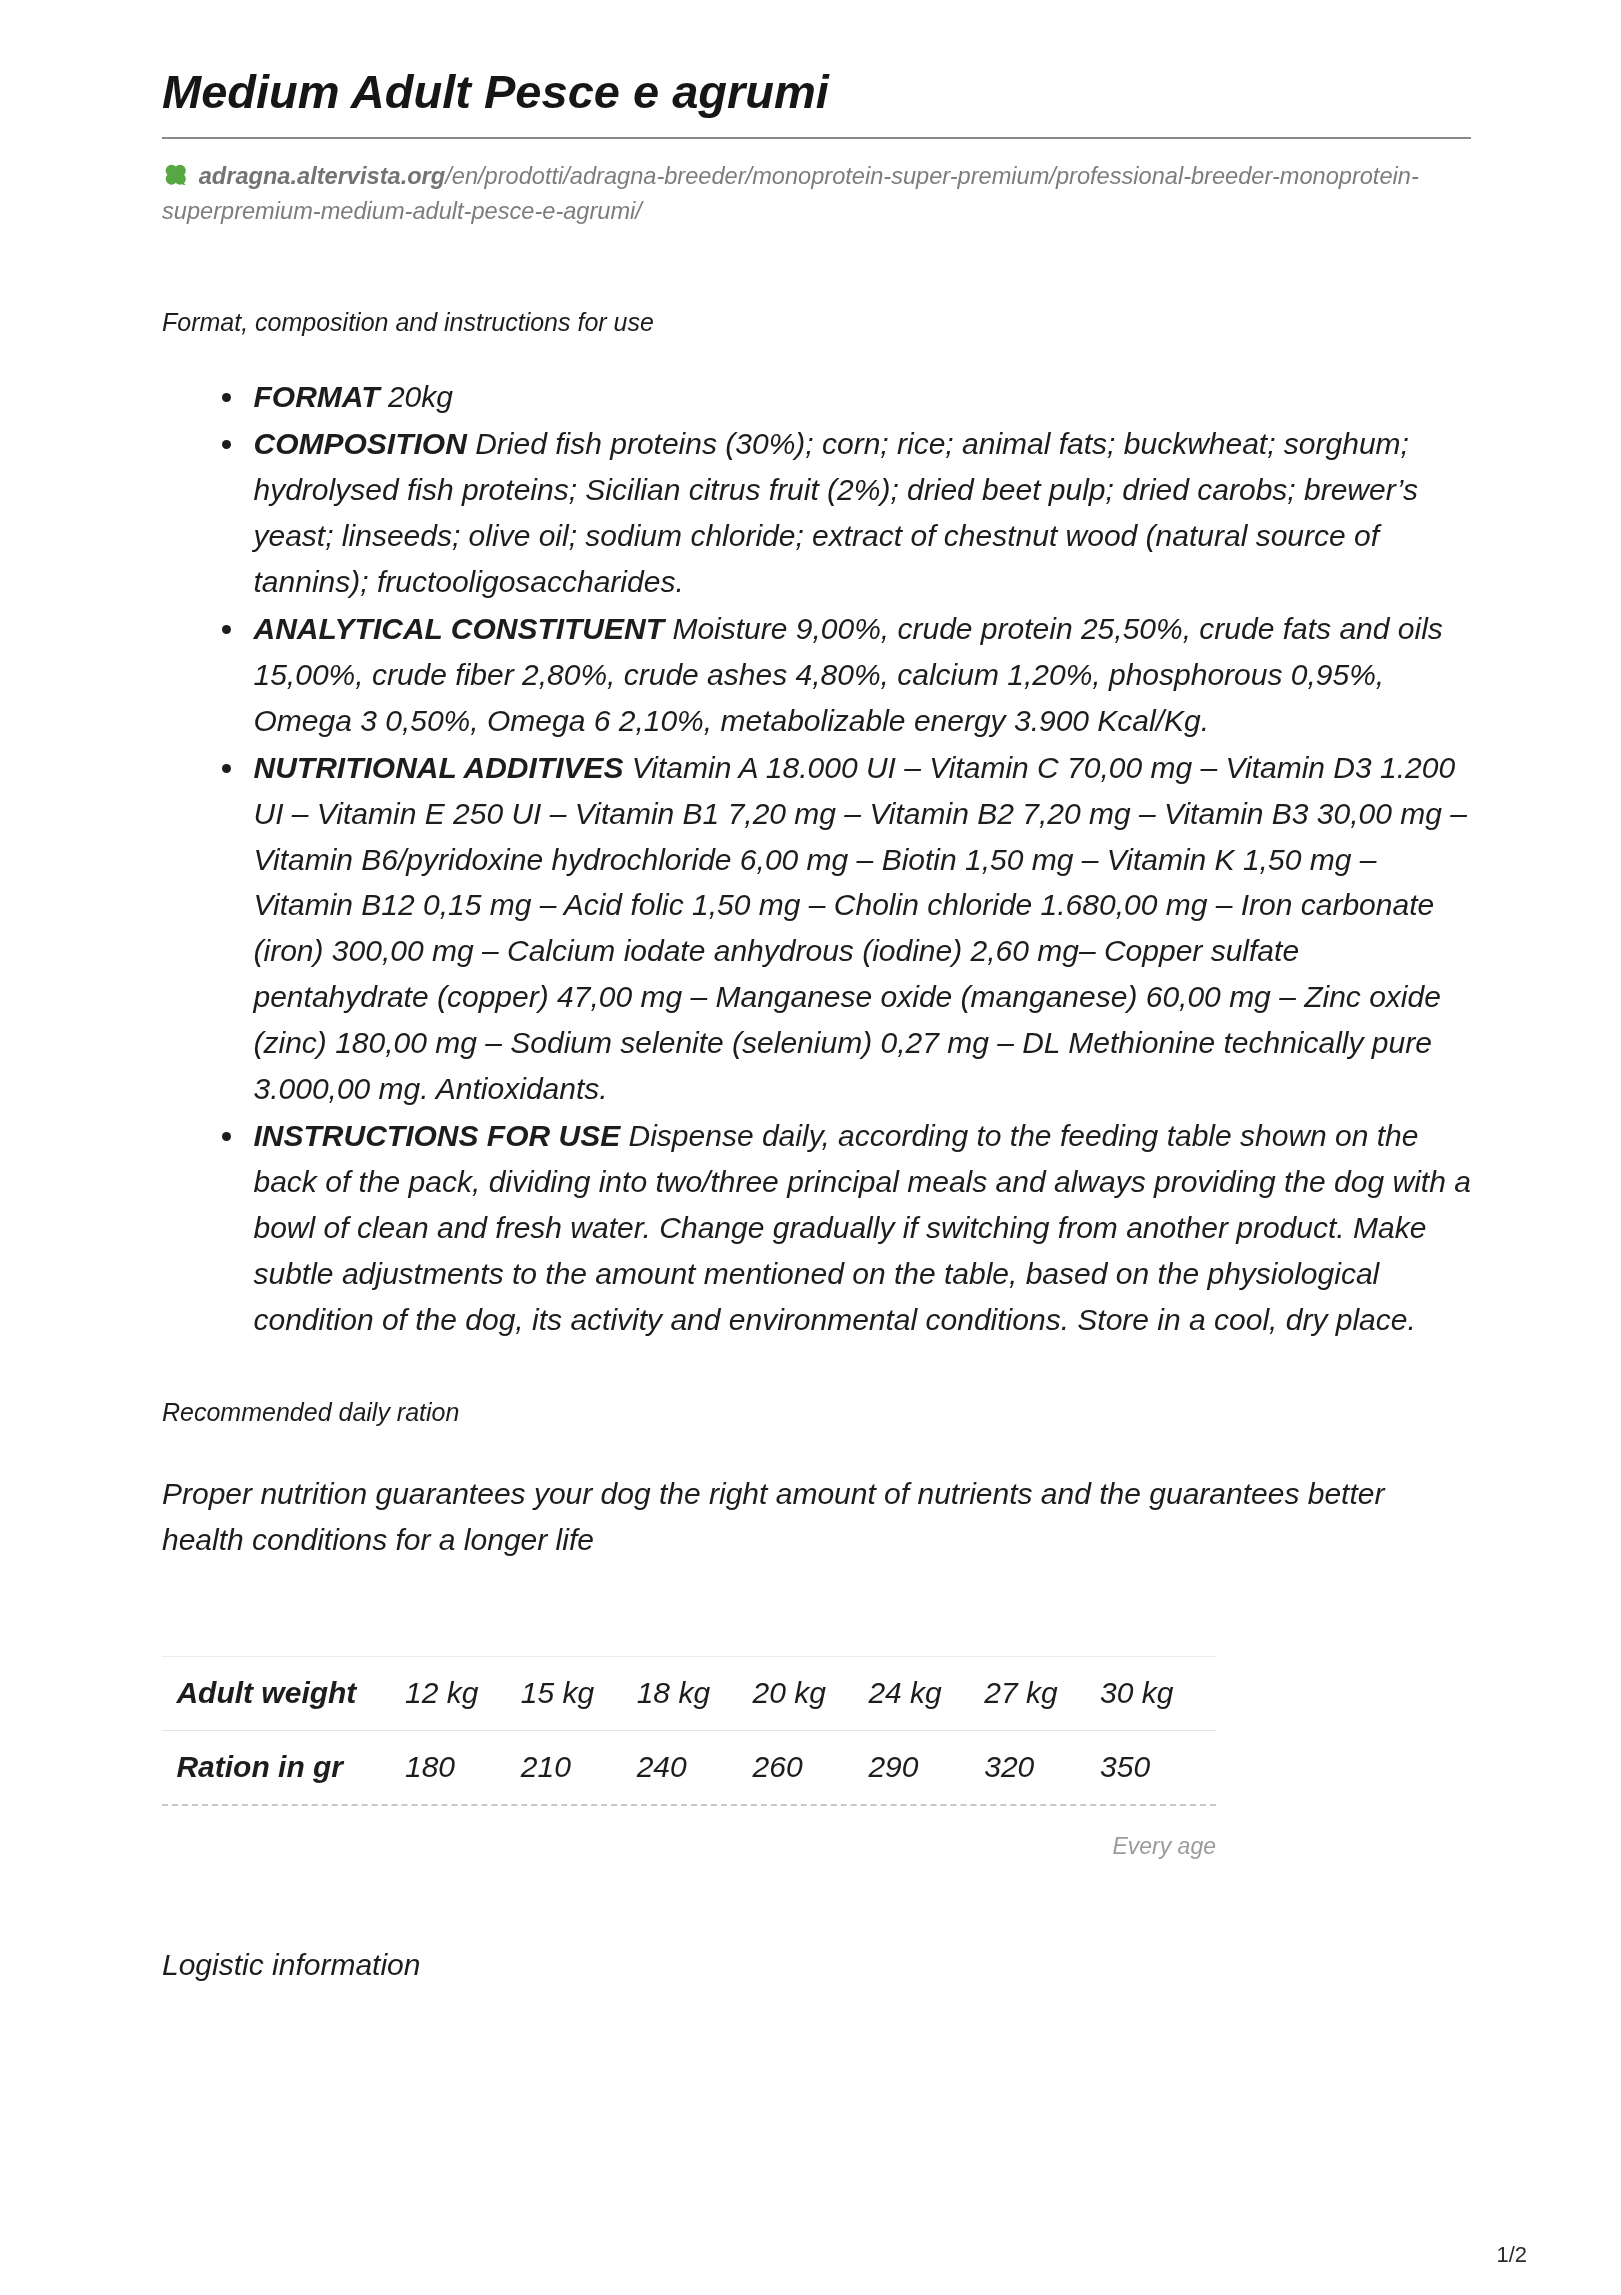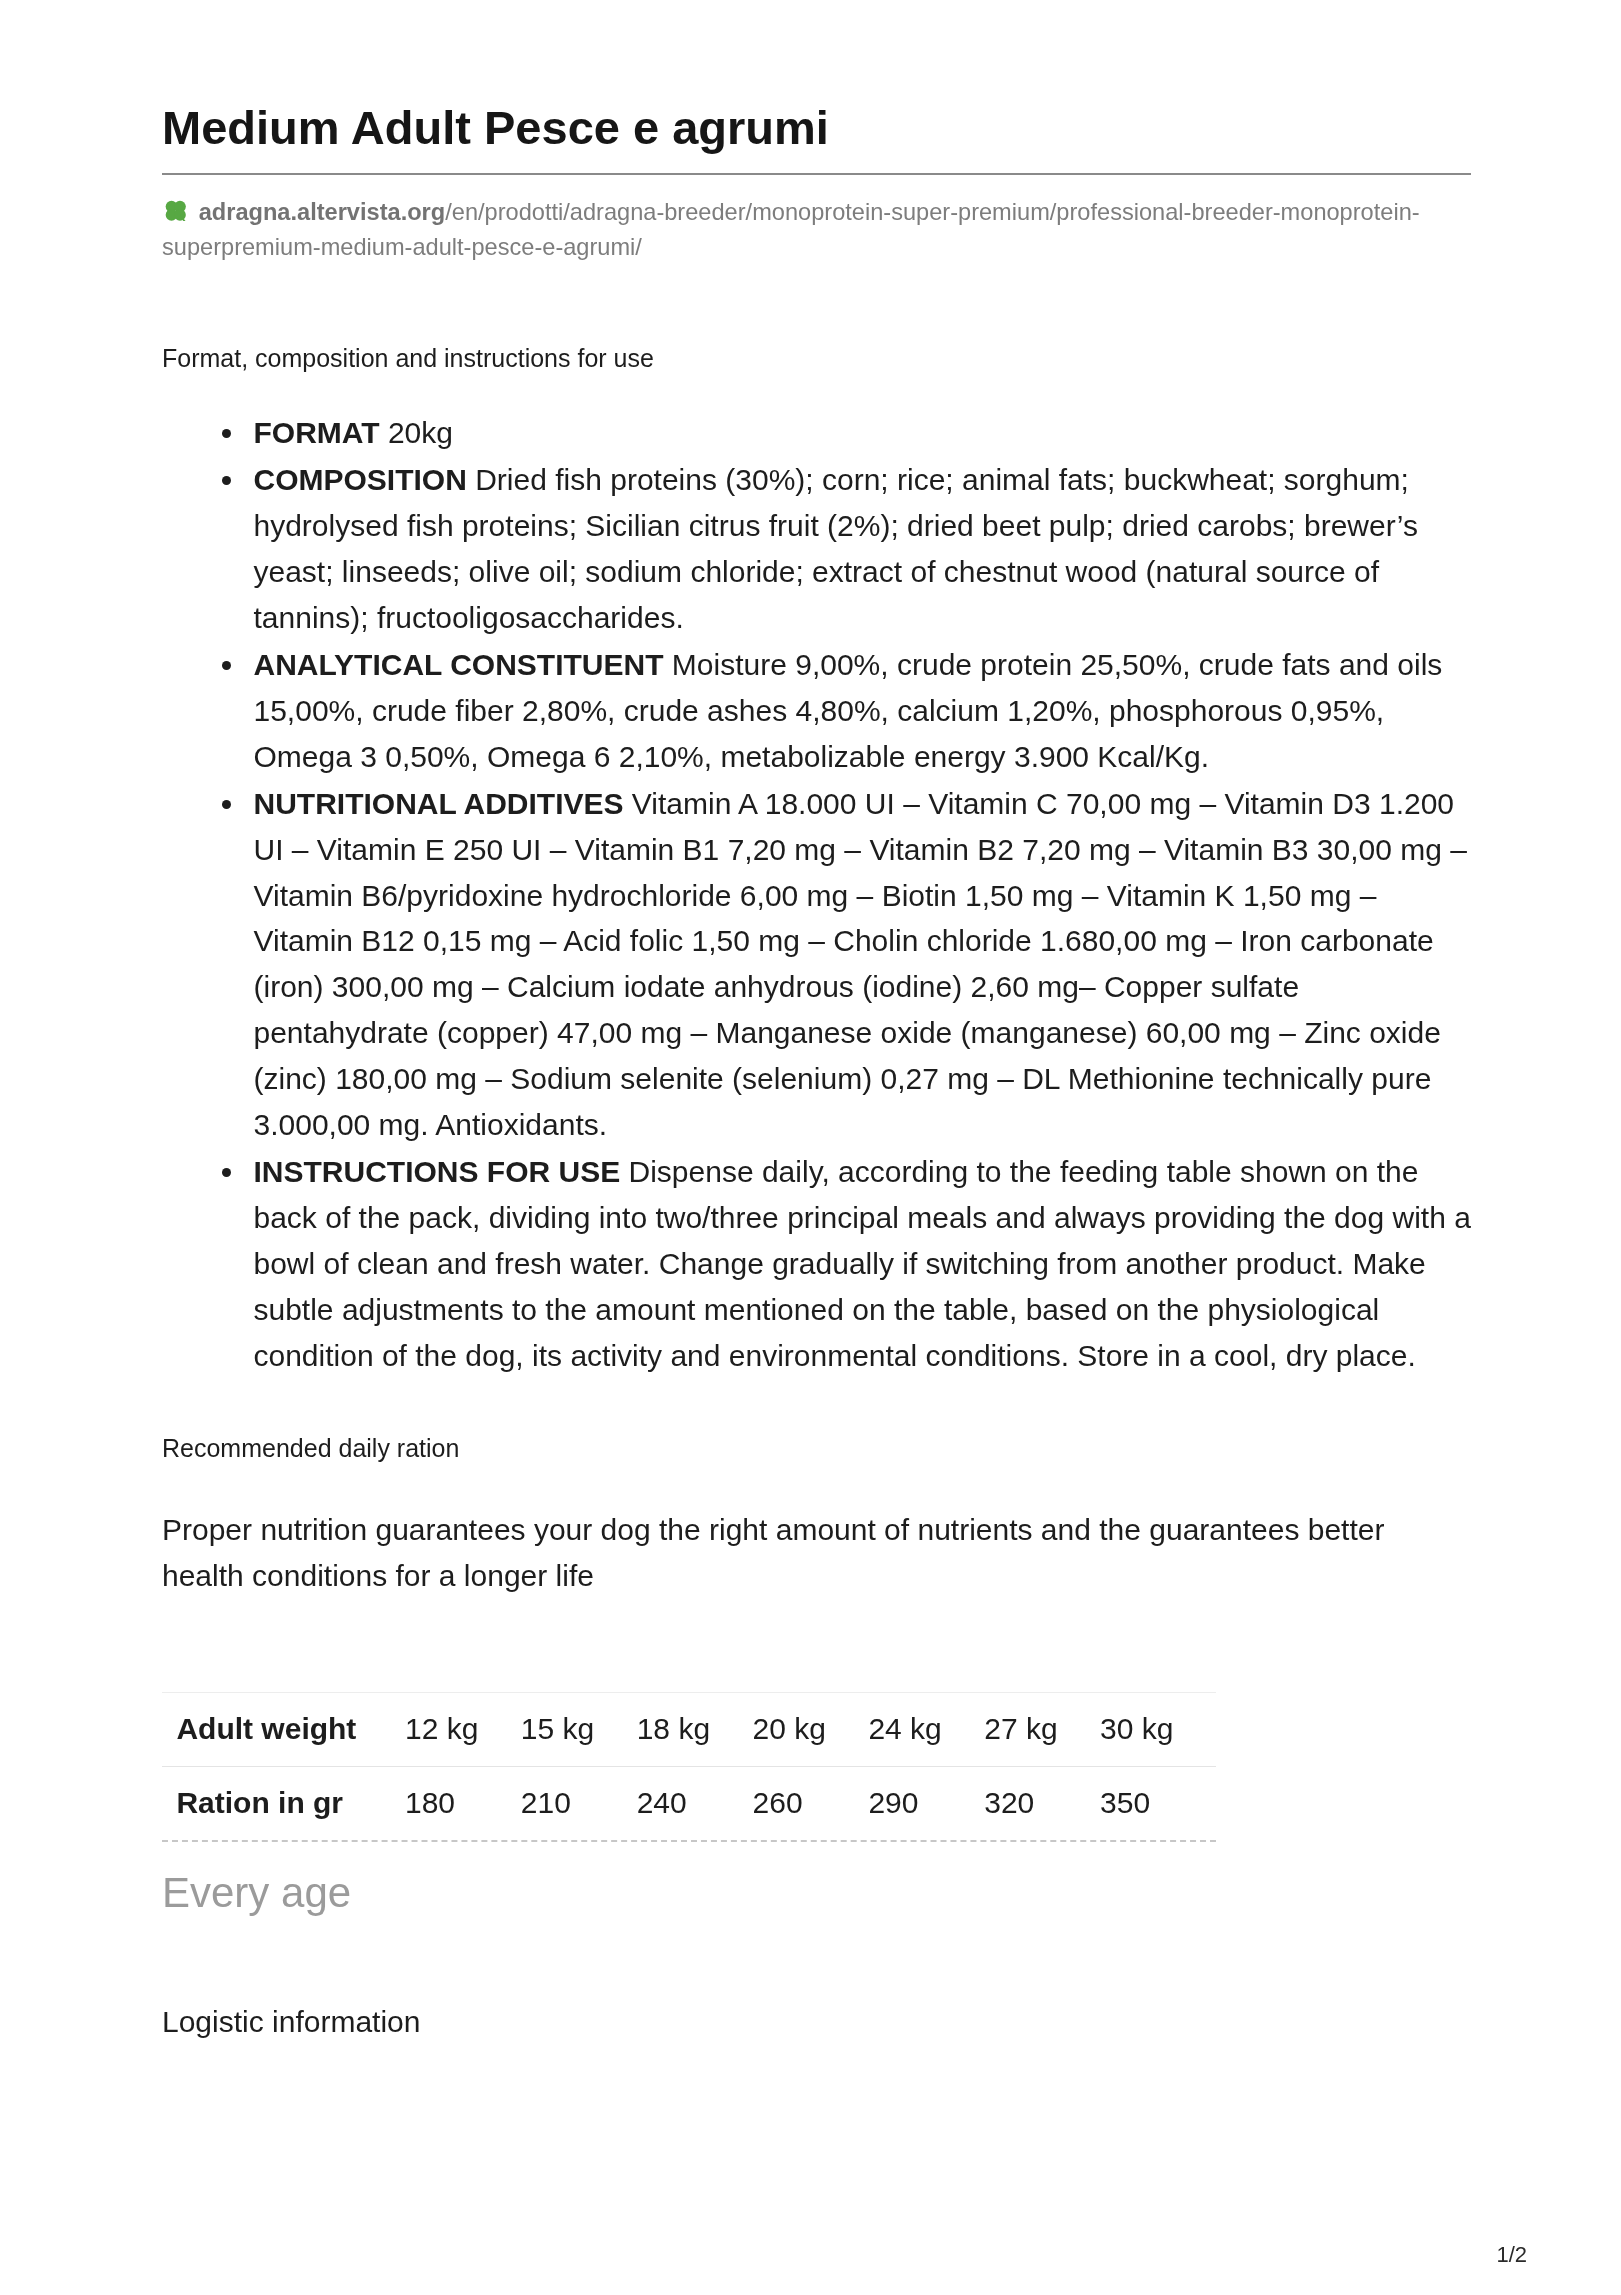--- a/index.html
+++ b/index.html
@@ -7,21 +7,22 @@
   body {
     width: 1622px;
     height: 2295px;
     background: #ffffff;
     color: #1d1d1d;
     font-family: "Liberation Sans", sans-serif;
     position: relative;
     overflow: hidden;
   }
   .page {
-    padding: 101px 151px 0 162px;
+    padding: 65px 151px 0 162px;
+    font-style: italic;
   }
   h1.doc-title {
     font-size: 47px;
     line-height: 1.15;
     font-weight: bold;
     color: #161616;
     margin: 0 0 18.3px 0;
   }
   .rule {
     border: none;
@@ -86,23 +87,23 @@
   table.ration-table tr.tr-top td { border-top: 1.3px solid #ededed; }
   table.ration-table tr.tr-mid td { border-top: 1.3px solid #e4e4e4; }
   .dashed-rule {
     width: 1054px;
     border-top: 2.6px dashed #c7c7c7;
     margin: 0;
     height: 0;
   }
   .every-age {
     width: 1054px;
-    text-align: left;
+    text-align: right;
     color: #9b9b9b;
-    font-size: 42px;
+    font-size: 23px;
     margin-top: 27.5px;
   }
   .logistic-label {
     font-size: 30px;
     margin: 88px 0 0 0;
   }
   .page-indicator {
     position: absolute;
     right: 95px;
     bottom: 27px;

